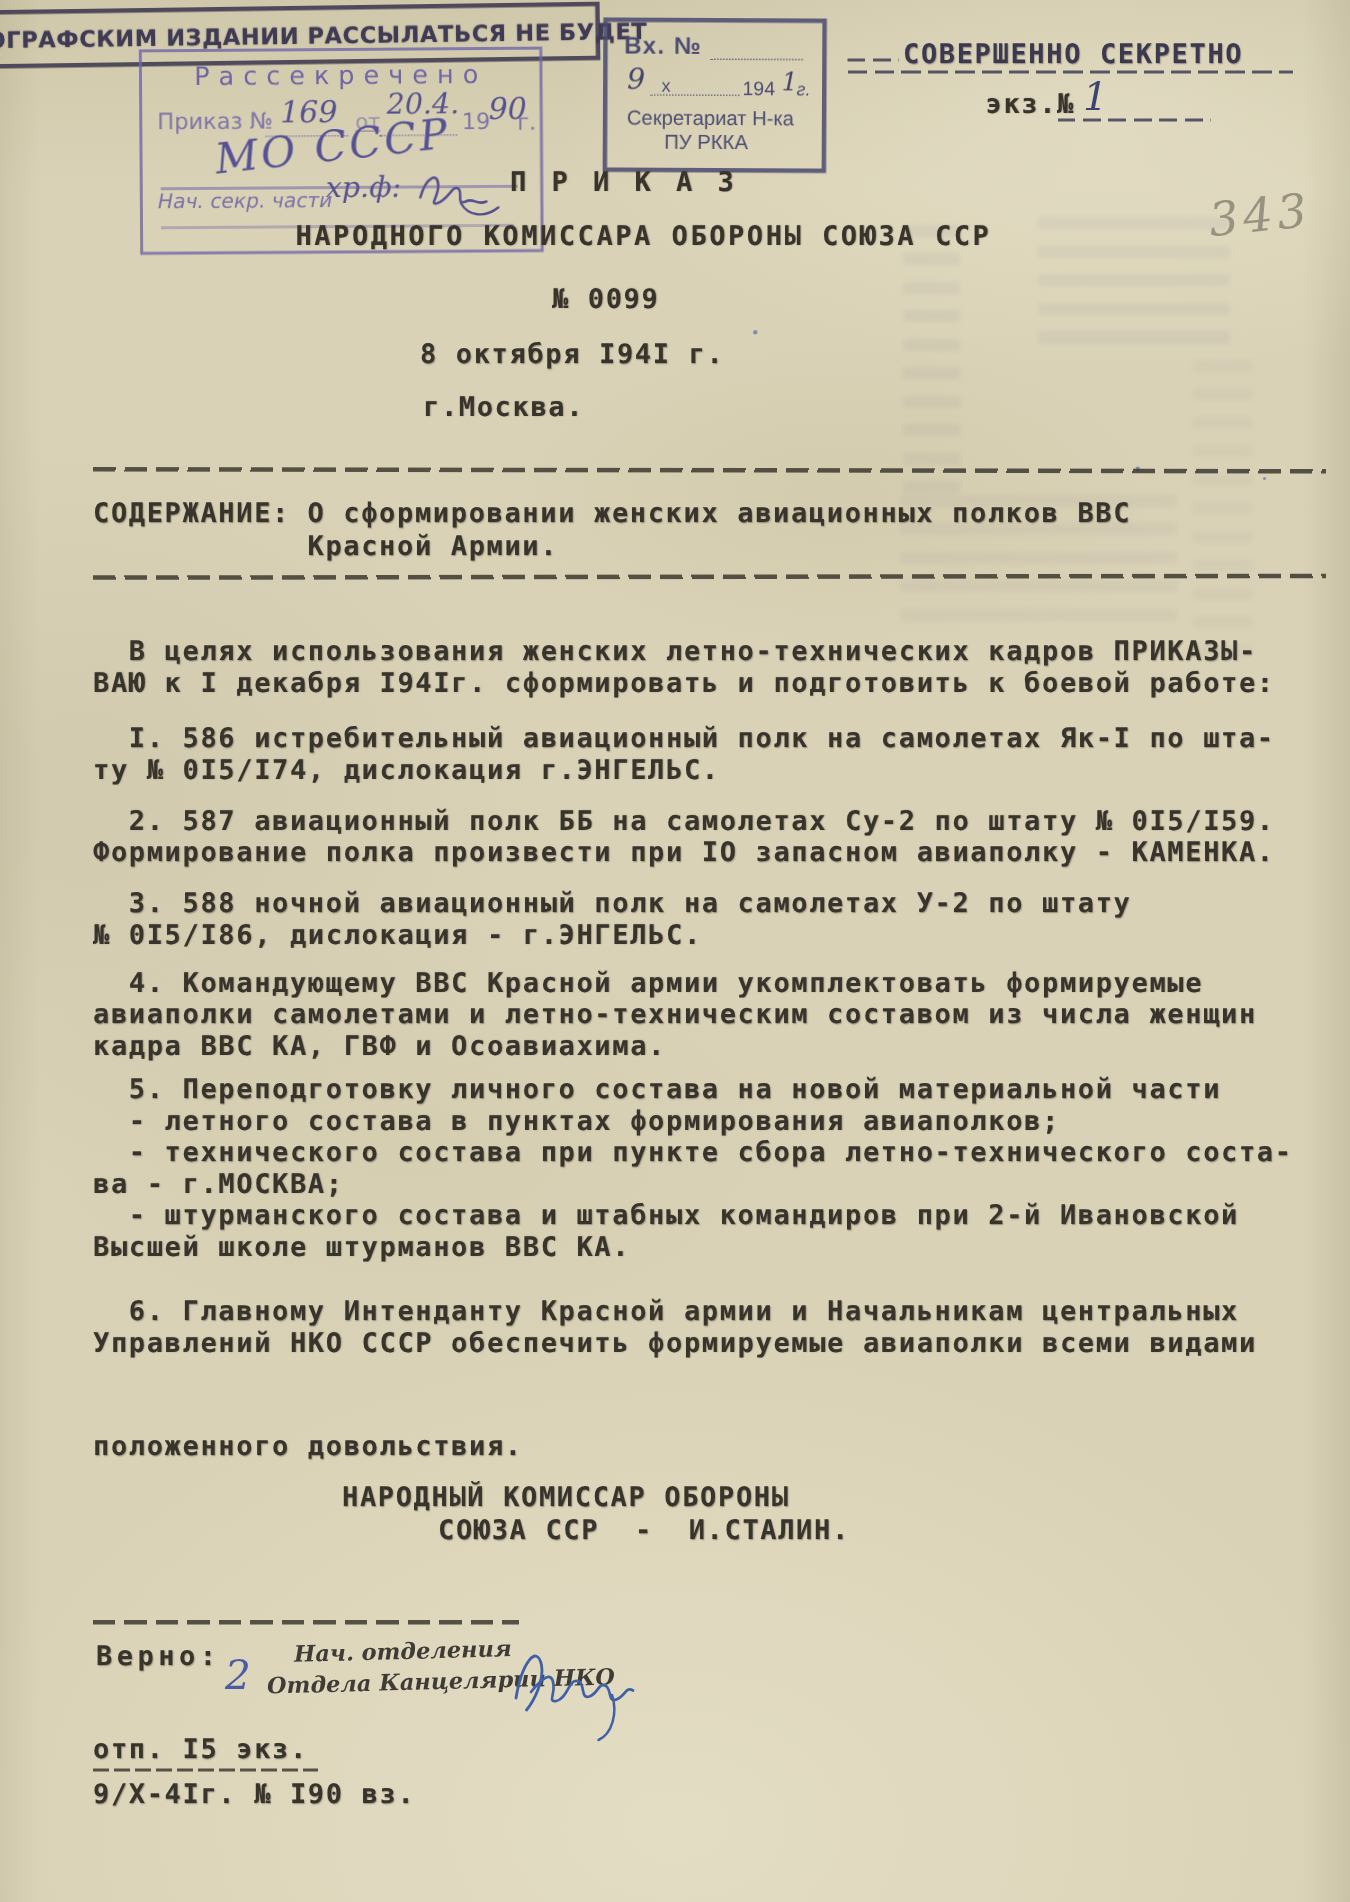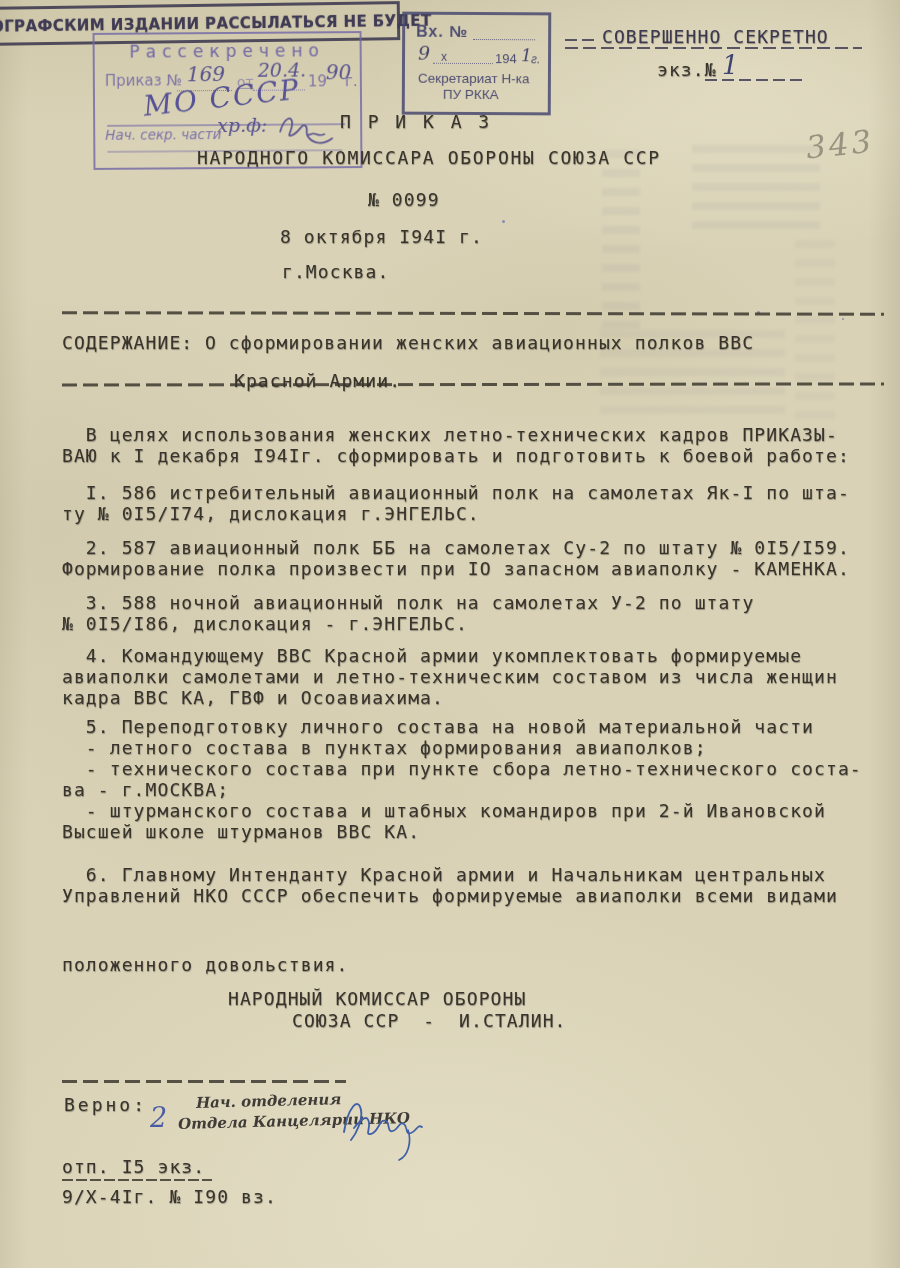--- a/index.html
+++ b/index.html
@@ -11,21 +11,21 @@
       radial-gradient(ellipse 620px 300px at 82% 6%, rgba(255,250,232,.28), transparent 60%),
       radial-gradient(ellipse 760px 520px at 50% 96%, rgba(250,245,226,.32), transparent 65%),
       radial-gradient(ellipse 520px 420px at 6% 42%, rgba(118,108,78,.08), transparent 60%),
       radial-gradient(ellipse 340px 160px at 62% 26%, rgba(142,122,72,.07), transparent 70%),
       radial-gradient(ellipse 420px 220px at 30% 60%, rgba(150,138,96,.06), transparent 70%),
       linear-gradient(180deg, rgba(148,138,100,.14), rgba(0,0,0,0) 10%),
       linear-gradient(90deg, rgba(130,120,88,.12), transparent 3%, transparent 96.5%, rgba(120,110,80,.16));
   }
   
   .tw{
-    position:absolute;font-family:"DejaVu Sans Mono",monospace;font-weight:normal;
+    position:absolute;font-family:"DejaVu Sans Mono",monospace;font-weight:bold;
     color:#38342c;font-size:18px;line-height:21px;letter-spacing:1.1px;white-space:pre;
     text-shadow:0.5px 0.6px 0.9px rgba(56,52,44,.45);
   }
   .para{position:absolute;left:62px;width:832px;}
   .rule{
     position:absolute;height:3px;opacity:.82;
     background:repeating-linear-gradient(90deg,#37332a 0 15px,rgba(0,0,0,0) 15px 21px);
   }
   .rule.thin{height:2px;}
   
@@ -123,21 +123,21 @@
 
   <div class="tw" style="left:340px;top:111px;letter-spacing:3px;">П Р И К А З</div>
   <div class="tw" style="left:197px;top:147px;letter-spacing:1.7px;text-align:right;">НАРОДНОГО КОМИССАРА ОБОРОНЫ СОЮЗА ССР</div>
   <div class="tw" style="left:368px;top:189px;">№ 0099</div>
   <div class="tw" style="left:280px;top:226px;">8 октября I94I г.</div>
   <div class="tw" style="left:282px;top:261px;">г.Москва.</div>
 
   <div class="rule" style="left:62px;top:312px;width:822px;transform:rotate(.1deg);"></div>
   <div class="tw" style="left:62px;top:332px;">СОДЕРЖАНИЕ:</div>
   <div class="tw" style="left:205px;top:332px;">О сформировании женских авиационных полков ВВС</div>
-  <div class="tw" style="left:205px;top:370px;margin-left:29px;">Красной Армии.</div>
+  <div class="tw" style="left:205px;top:354px;">Красной Армии.</div>
   <div class="rule" style="left:62px;top:383px;width:822px;transform:rotate(-.08deg);"></div>
 
   <div class="para" style="top:424px;">
     <div class="tw" style="position:static;">  В целях использования женских летно-технических кадров ПРИКАЗЫ-</div>
     <div class="tw" style="position:static;">ВАЮ к I декабря I94Iг. сформировать и подготовить к боевой работе:</div>
   </div>
   <div class="para" style="top:482px;">
     <div class="tw" style="position:static;">  I. 586 истребительный авиационный полк на самолетах Як-I по шта-</div>
     <div class="tw" style="position:static;">ту № 0I5/I74, дислокация г.ЭНГЕЛЬС.</div>
   </div>

